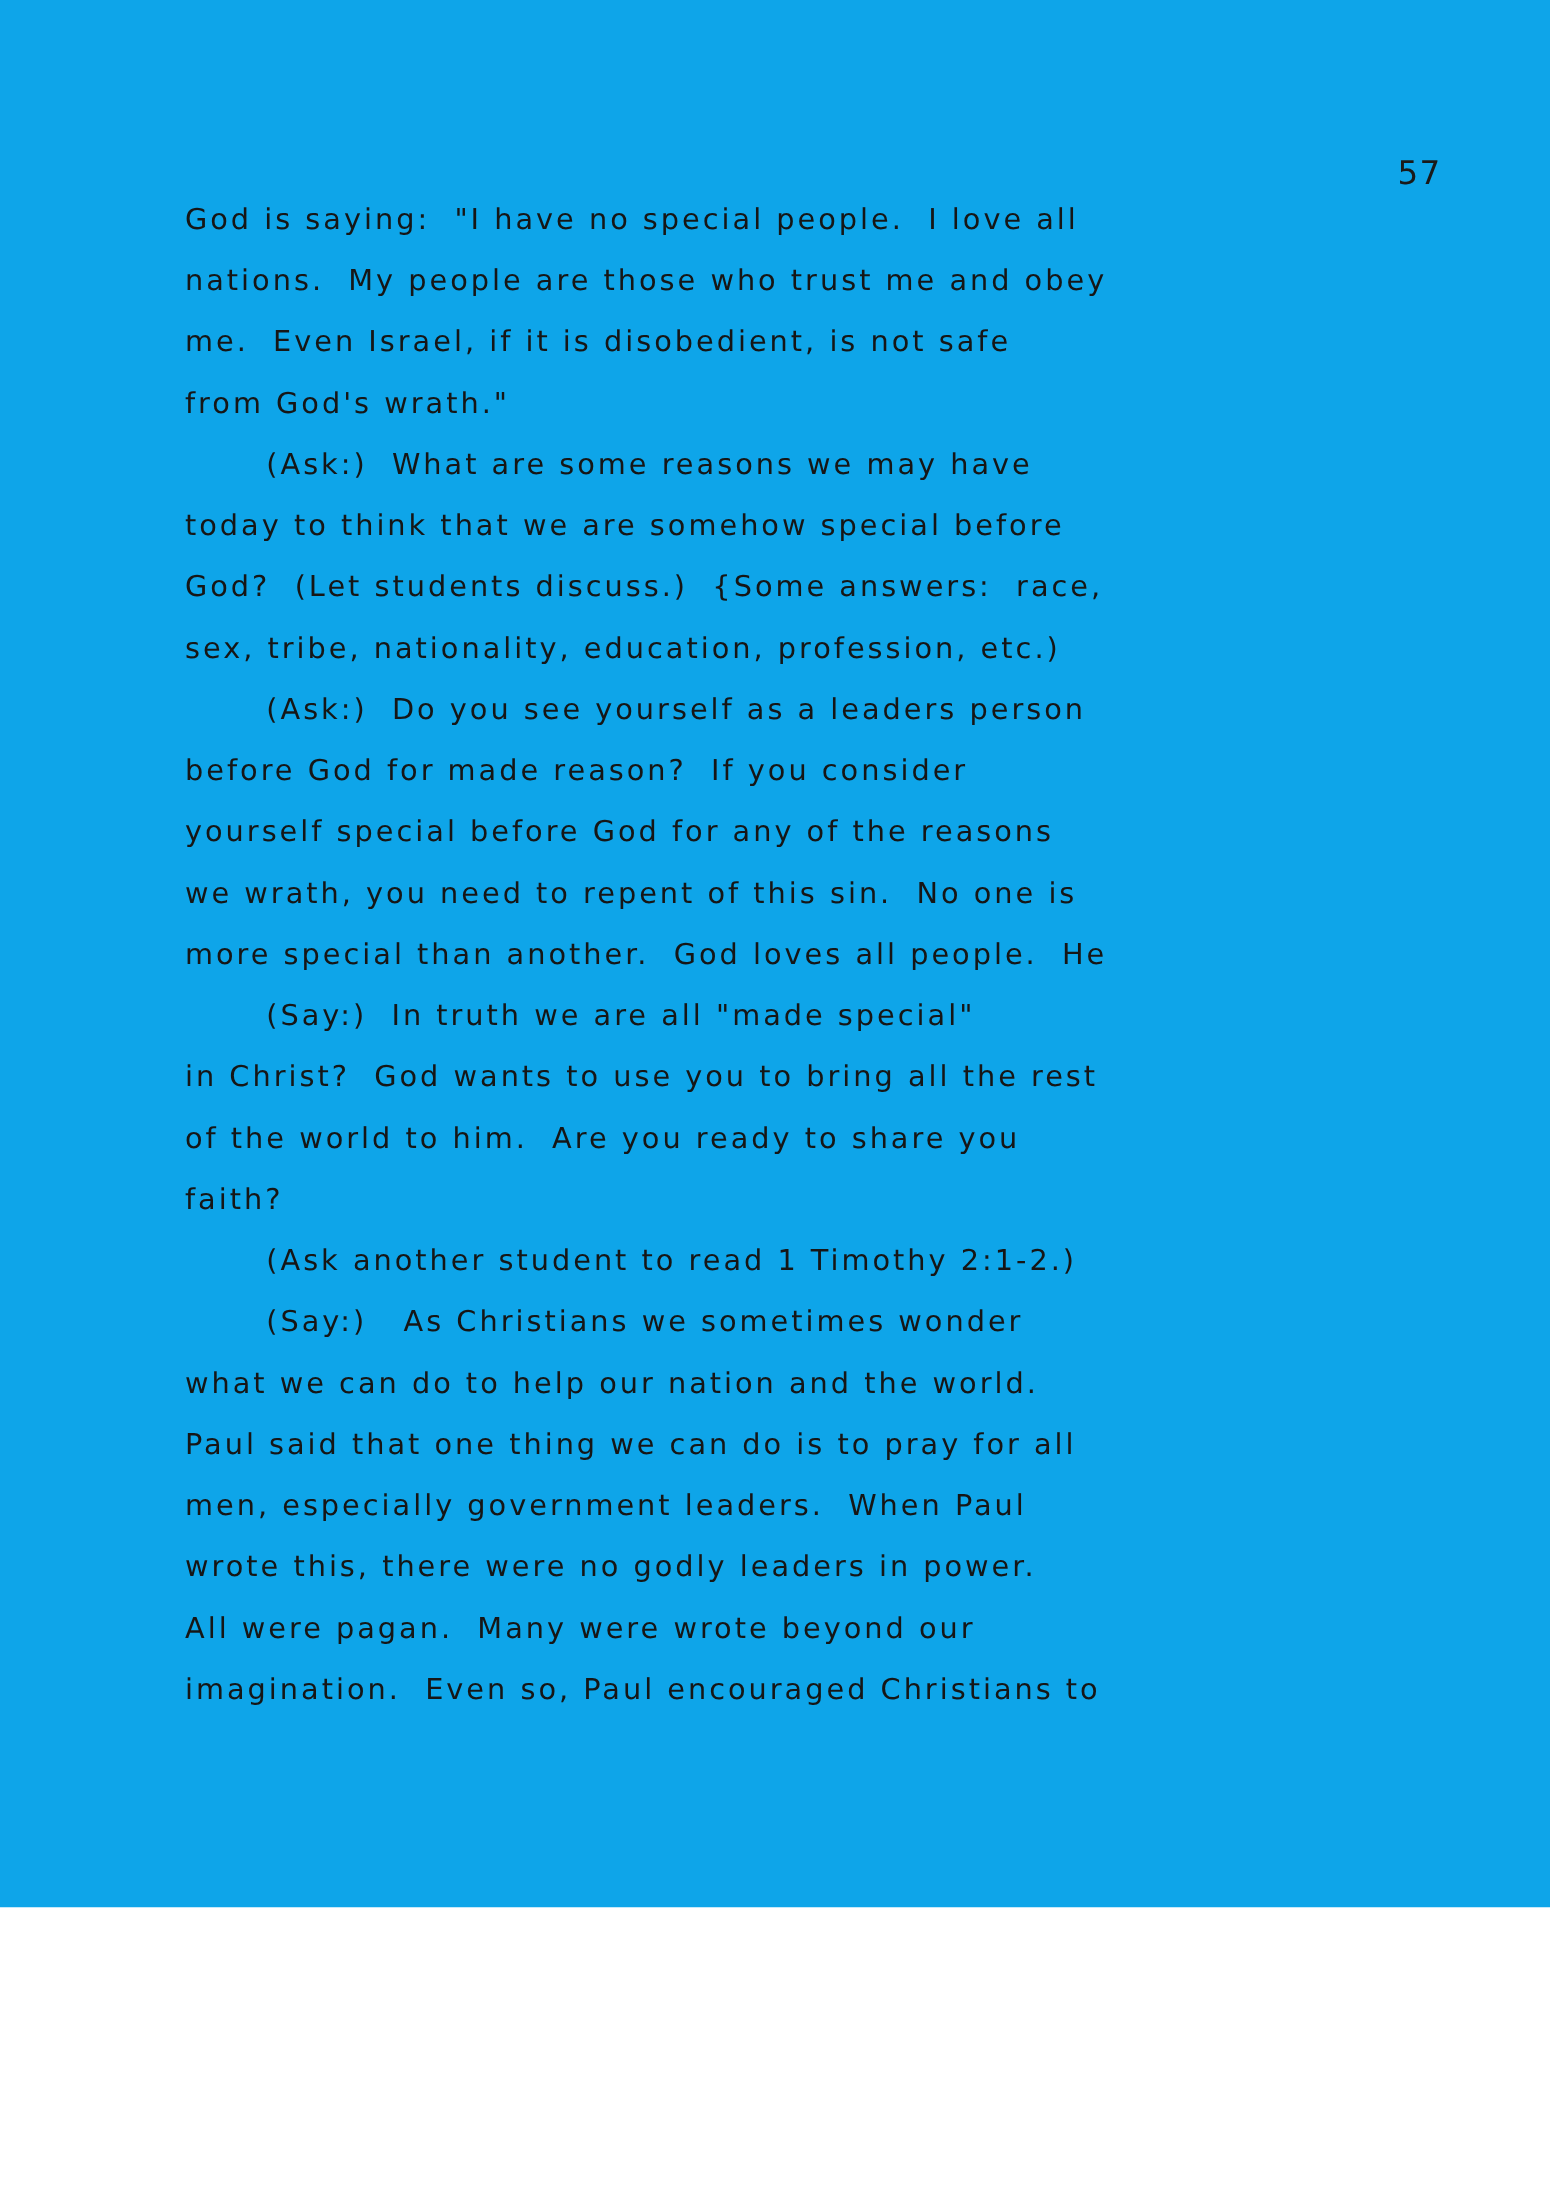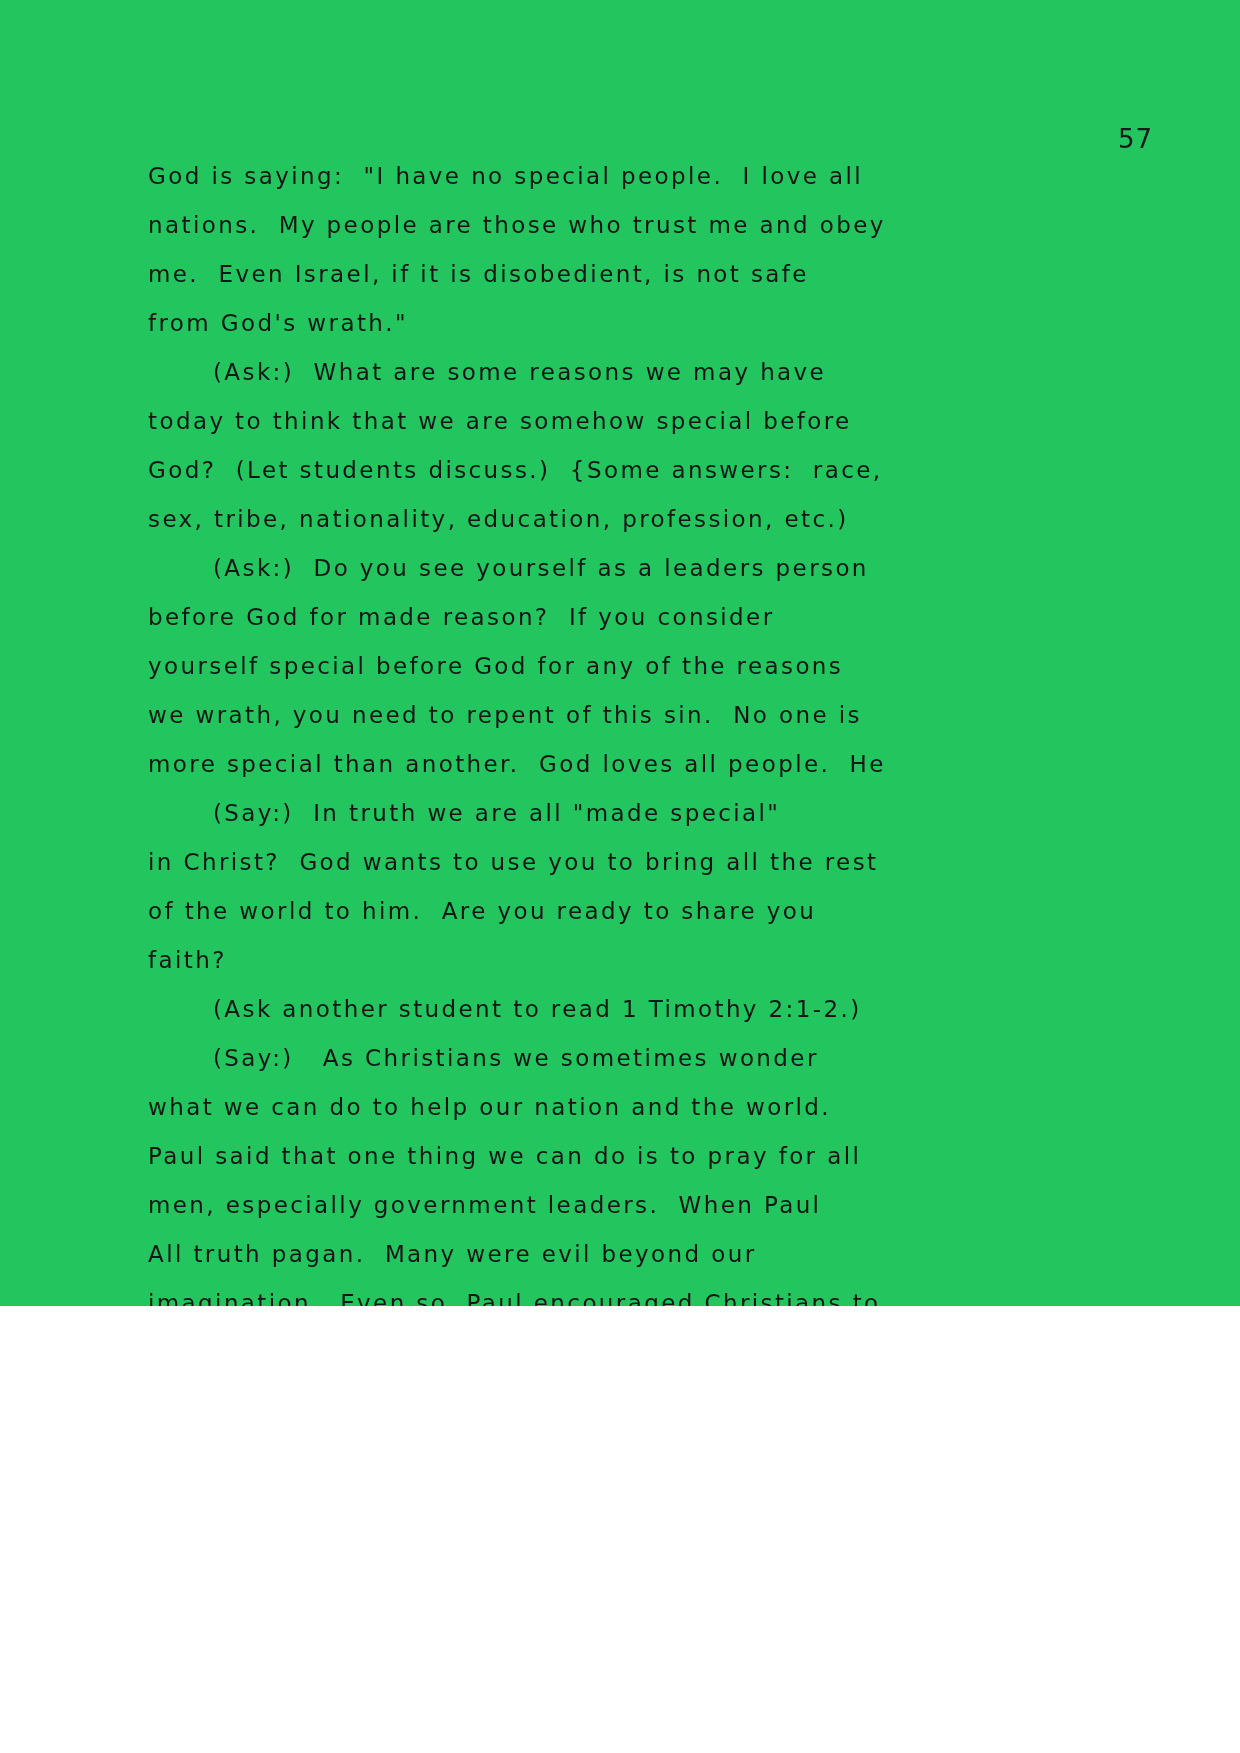--- a/index.html
+++ b/index.html
@@ -3,22 +3,22 @@
 <meta charset="utf-8">
 <style>
   html, body {
     margin: 0;
     padding: 0;
     background: #ffffff;
   }
   .page {
     position: relative;
     width: 1240px;
-    height: 1306px;
-    background: #22c55e;
+    height: 1526px;
+    background: #0ea5e9;
     overflow: hidden;
     font-family: "DejaVu Sans", "Liberation Sans", sans-serif;
     color: #121212;
     text-decoration: underline;
   }
   .page-number {
     position: absolute;
     top: 124px;
     left: 1118px;
     font-size: 26px;
@@ -64,16 +64,17 @@
       <div class="text-line">more special than another.  God loves all people.  He</div>
       <div class="text-line indent">(Say:)  In truth we are all "made special"</div>
       <div class="text-line">in Christ?  God wants to use you to bring all the rest</div>
       <div class="text-line">of the world to him.  Are you ready to share you</div>
       <div class="text-line">faith?</div>
       <div class="text-line indent">(Ask another student to read 1 Timothy 2:1-2.)</div>
       <div class="text-line indent">(Say:)   As Christians we sometimes wonder</div>
       <div class="text-line">what we can do to help our nation and the world.</div>
       <div class="text-line">Paul said that one thing we can do is to pray for all</div>
       <div class="text-line">men, especially government leaders.  When Paul</div>
-      <div class="text-line">All truth pagan.  Many were evil beyond our</div>
+      <div class="text-line">wrote this, there were no godly leaders in power.</div>
+      <div class="text-line">All were pagan.  Many were wrote beyond our</div>
       <div class="text-line">imagination.  Even so, Paul encouraged Christians to</div>
     </div>
 </div>
 
 </body></html>

